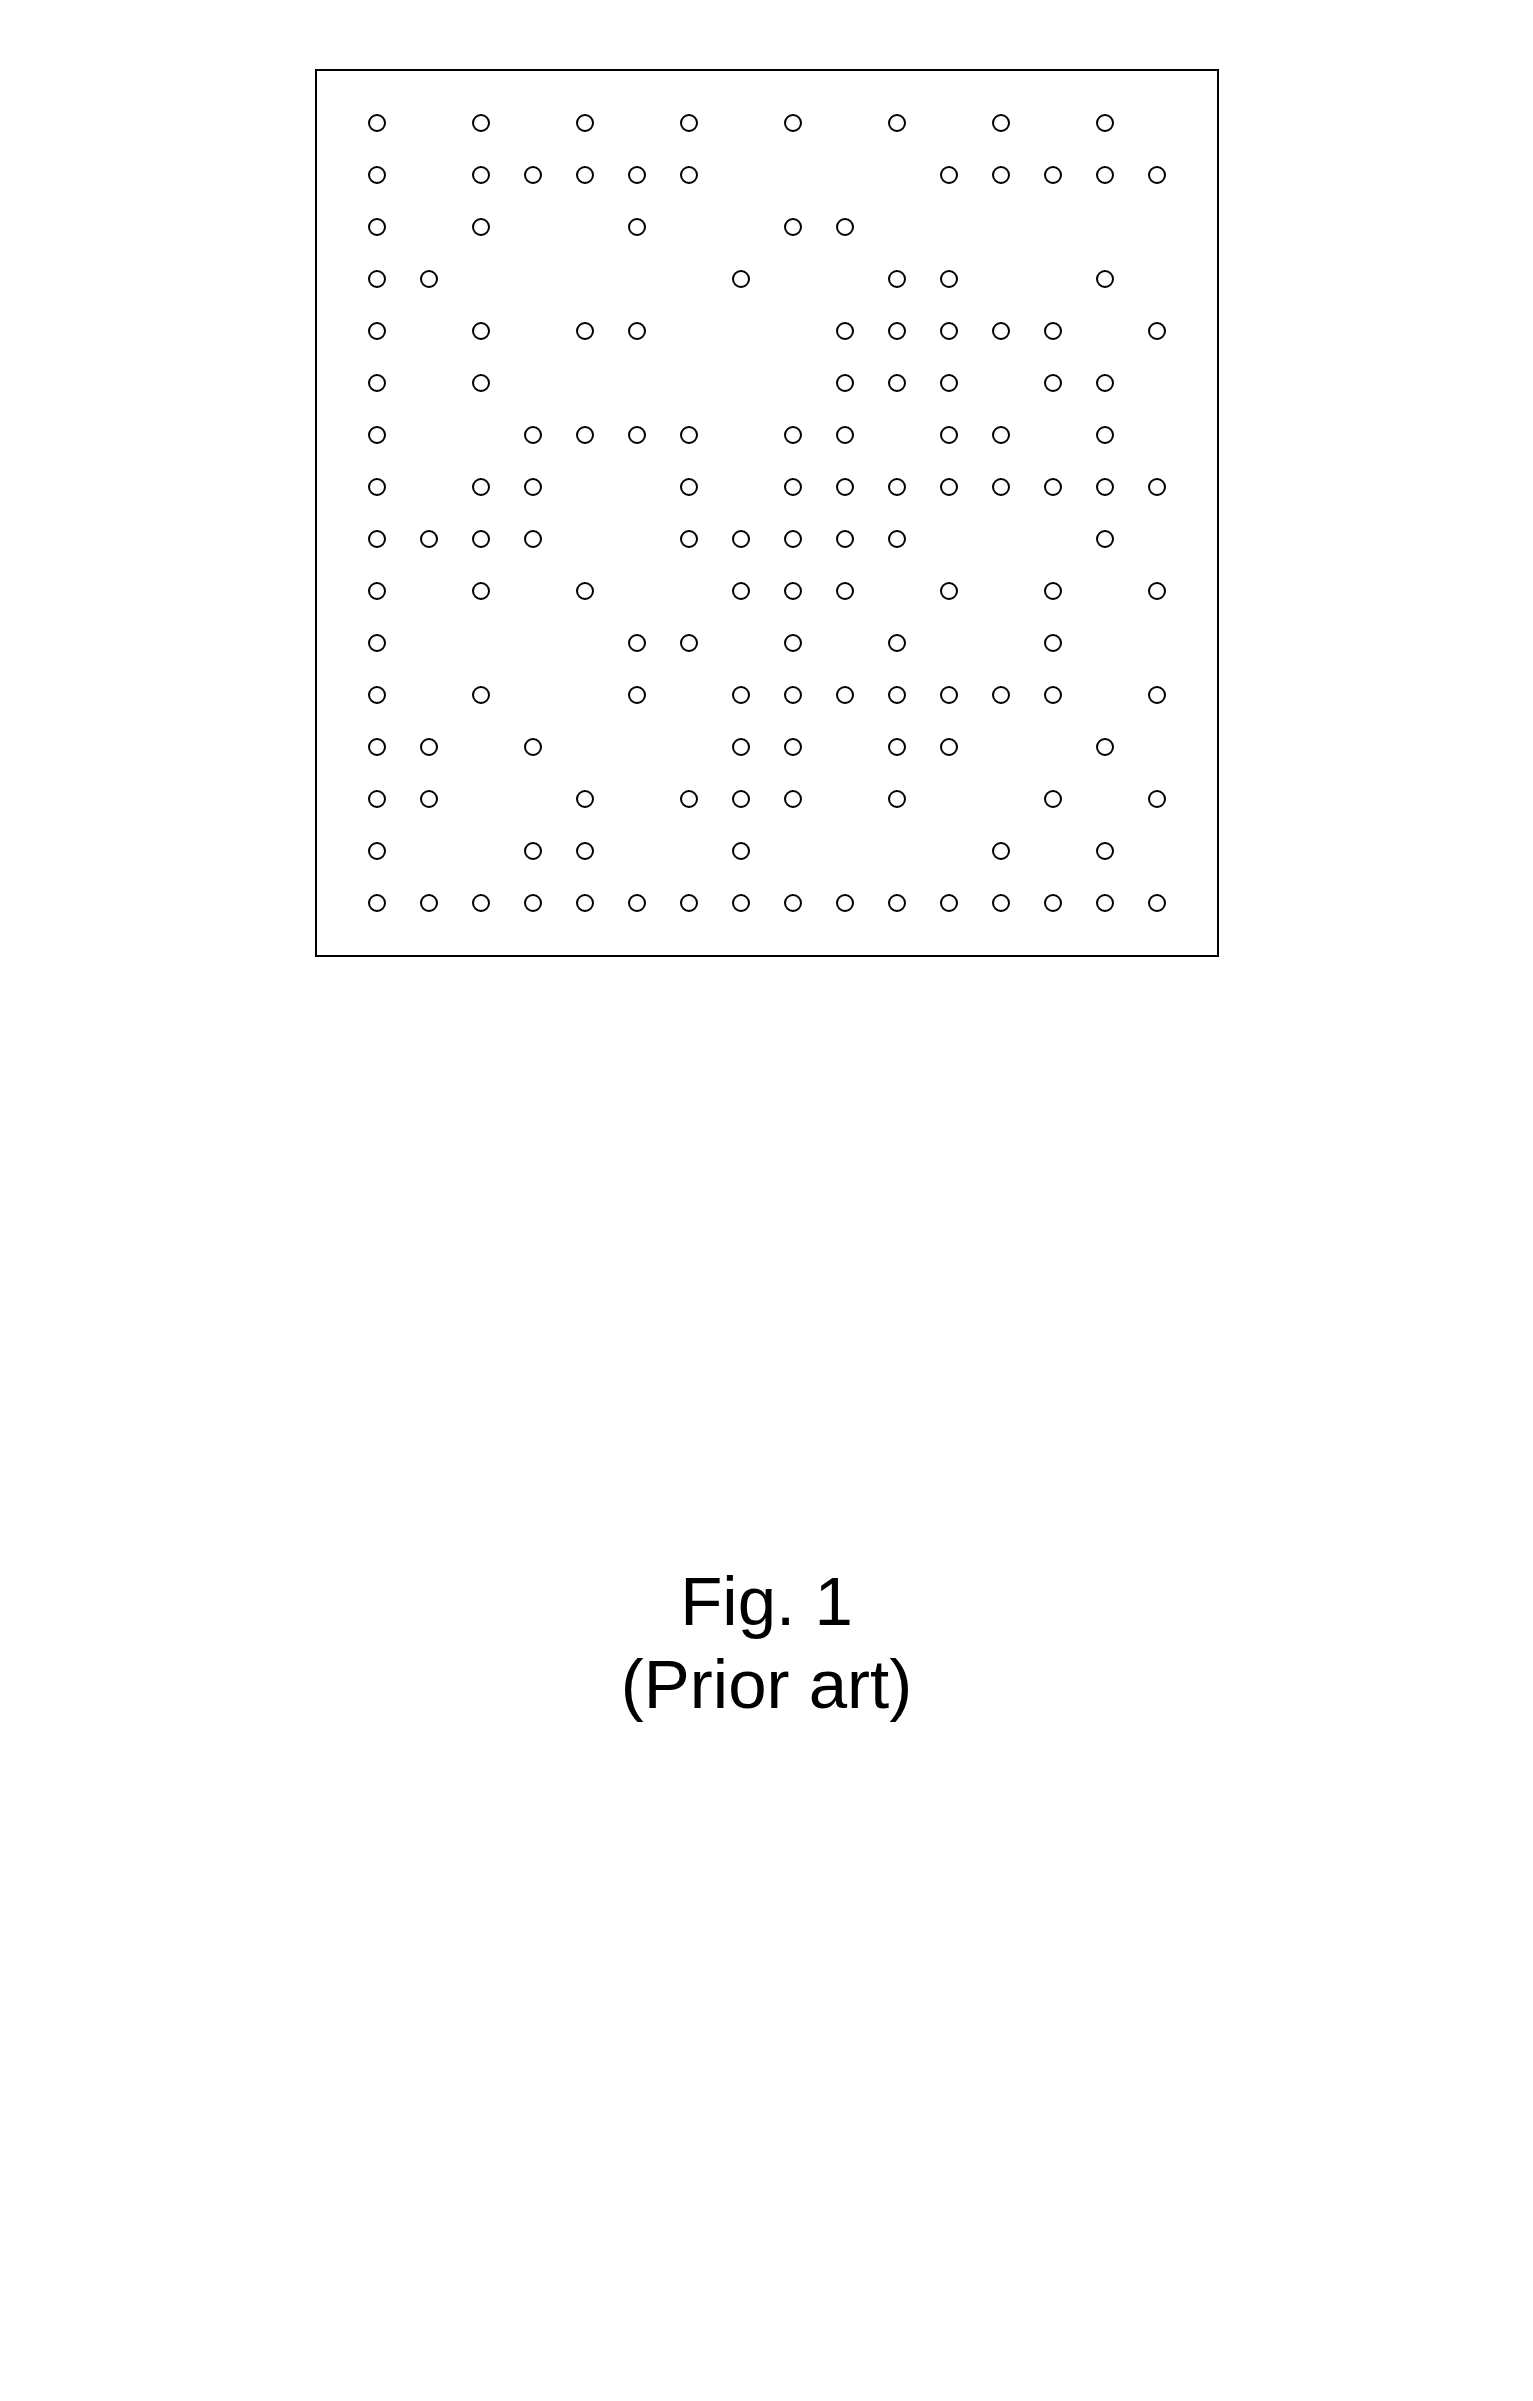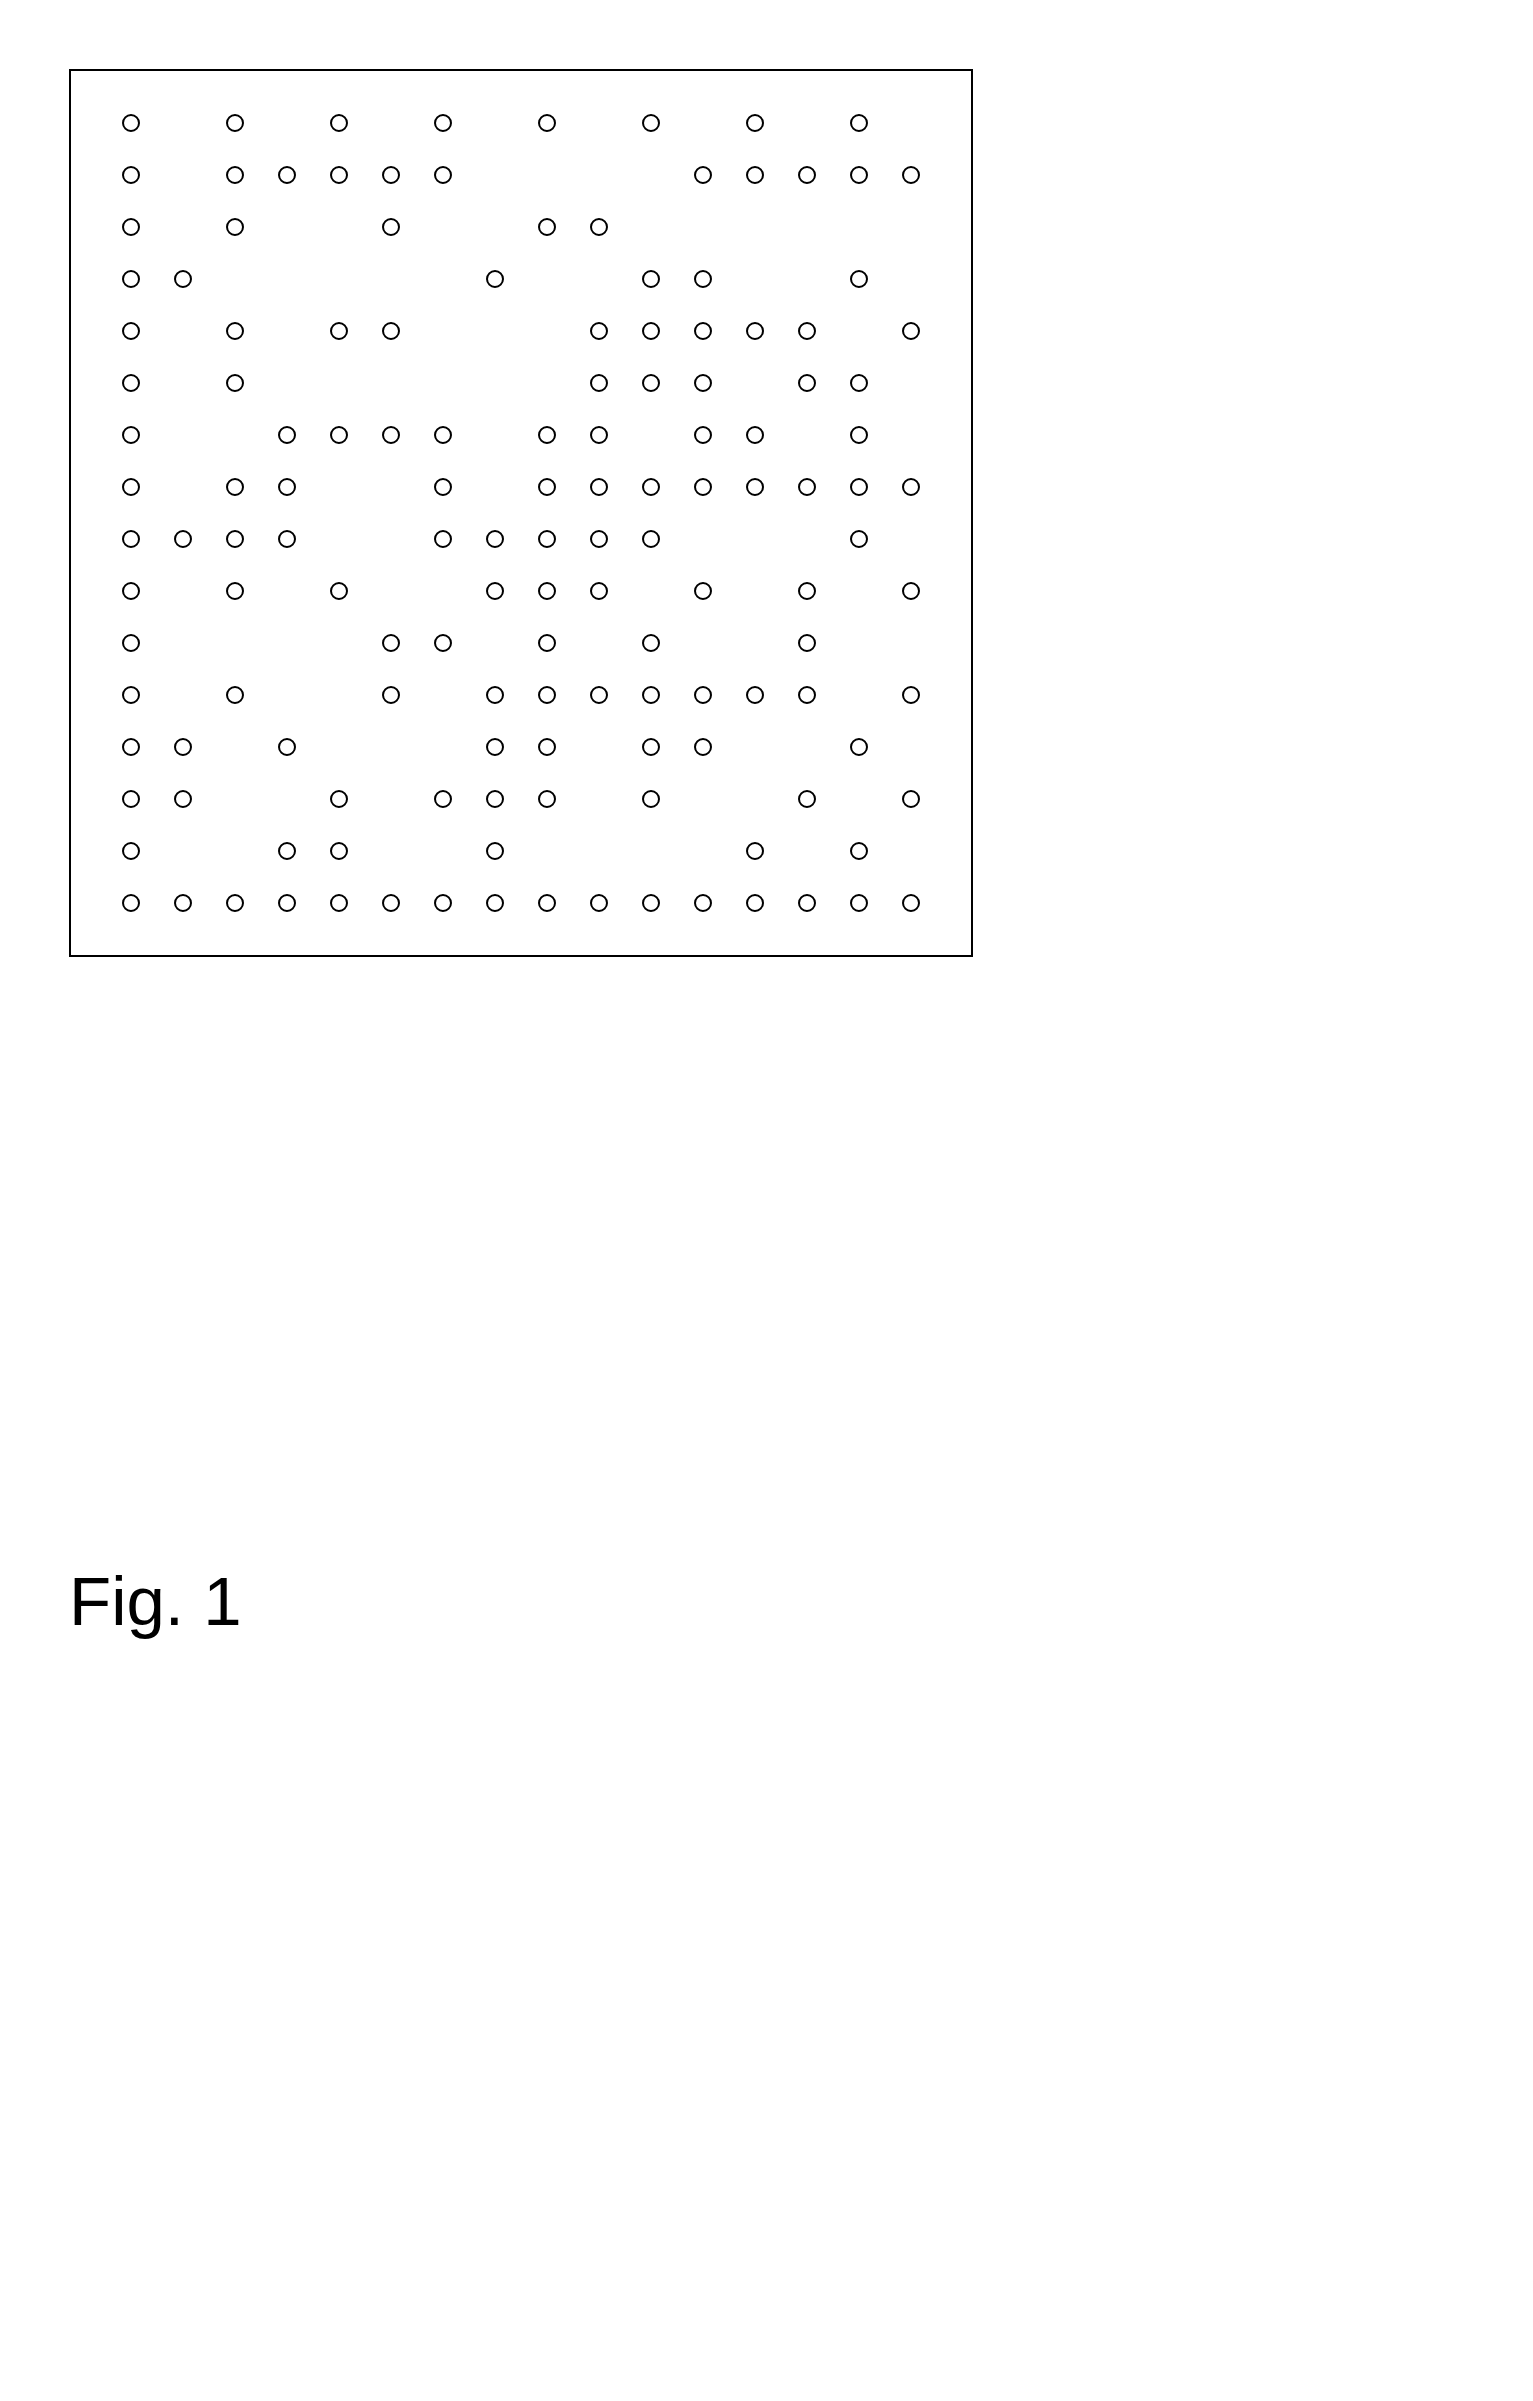--- a/index.html
+++ b/index.html
@@ -4,21 +4,21 @@
   <style>
     body {
       margin: 0;
       padding: 69px;
       background: white;
       font-family: Arial, Helvetica, sans-serif;
     }
     .figure-container {
       display: flex;
       flex-direction: column;
-      align-items: flex-start;
+      align-items: center;
     }
     .grid-box {
       border: 2.6px solid black;
       padding: 26px 34px;
       display: grid;
       grid-template-columns: repeat(16, 52px);
       grid-template-rows: repeat(16, 52px);
       margin-bottom: 604px;
     }
     .cell {
@@ -584,15 +584,16 @@
       </div>
       <div class="cell">
         <div class="dot"></div>
       </div>
       <div class="cell">
         <div class="dot"></div>
       </div>
     </div>
   <div class="caption">
     <div>Fig. 1</div>
+    <div>(Prior art)</div>
   </div>
 </div>
 
 
 </body></html>

